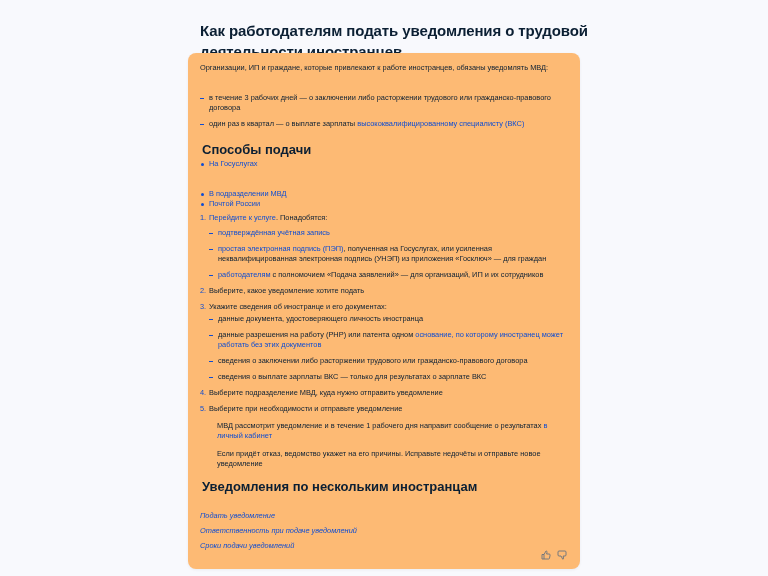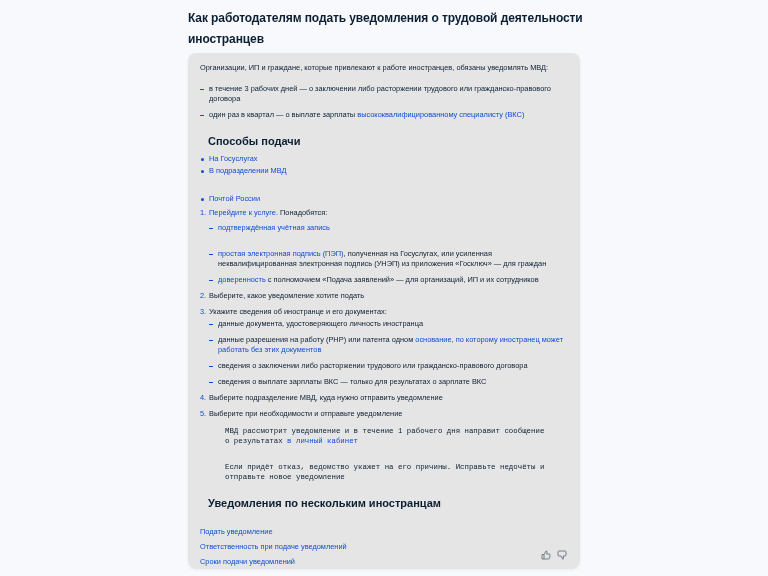--- a/index.html
+++ b/index.html
@@ -5,78 +5,78 @@
   html, body { margin: 0; padding: 0; }
   body {
     width: 768px; height: 576px; overflow: hidden;
     background: #f8f9fd;
     font-family: "Liberation Sans", "DejaVu Sans", sans-serif;
     color: #0b1f33;
   }
   .page { position: relative; width: 768px; height: 576px; }
   .title {
     position: absolute; left: 188px; top: 8px; width: 400px;
-    font-size: 12px; line-height: 21px; font-weight: bold; color: #0b1f33;
-    margin: 0; letter-spacing: -0.1px;
+    font-size: 15px; line-height: 21px; font-weight: bold; color: #0b1f33;
+    margin: 12px; letter-spacing: -0.1px;
   }
   .card {
     position: absolute; left: 188px; top: 53px; width: 392px; height: 516px;
-    background: #e5e5e5; border-radius: 8px;
+    background: #fdba74; border-radius: 8px;
     box-shadow: 0 1px 3px rgba(11,31,51,0.06);
     box-sizing: border-box; padding: 10px 12px 0 12px;
     font-size: 7.4px; line-height: 10px;
   }
   .p { margin: 0; }
   .dash-list, .dot-list, .num-list { list-style: none; margin: 0; padding: 0; }
   .dash-list li, .dot-list li { position: relative; padding-left: 9px; }
   .dash-list li::before {
     content: ""; position: absolute; left: 0; top: 5px; width: 4px; height: 1.2px; background: #0d4cd3;
   }
   .dot-list li::before {
     content: ""; position: absolute; left: 1px; top: 3.5px; width: 3px; height: 3px; border-radius: 50%; background: #0d4cd3;
   }
   .num-list > li { position: relative; padding-left: 9px; }
   .num { position: absolute; left: 0; top: 0; color: #0d4cd3; }
   .link { color: #0d4cd3; text-decoration: none; cursor: pointer; }
-  .h { font-weight: bold; font-size: 11px; margin: 8px; }
-  .note { margin: 16px; font-family: Liberation Mono, monospace; }
-  .related .link { display: block; }
+  .h { font-weight: bold; font-size: 13px; margin: 2px; }
+  .note { margin: 8px; }
+  .related .link { display: block; font-style: italic; }
   .feedback {
     position: absolute; right: 13px; bottom: 9px; display: flex; gap: 6px;
   }
   .feedback span { display: inline-block; width: 10px; height: 10px; cursor: pointer; }
 </style>
 </head>
 <body>
 
 <div class="page">
   <h1 class="title">Как работодателям подать уведомления о трудовой деятельности иностранцев</h1>
 
   <div class="card">
     <p class="p">Организации, ИП и граждане, которые привлекают к работе иностранцев, обязаны уведомлять МВД:</p>
-    <ul class="dash-list" style="margin-top:11px">
+    <ul class="dash-list" style="margin-top:20px">
       <li><span>в течение 3 рабочих дней — о заключении либо расторжении трудового или гражданско-правового договора</span></li>
       <li style="margin-top:6px"><span>один раз в квартал — о выплате зарплаты </span><a class="link">высококвалифицированному специалисту (ВКС)</a></li>
     </ul>
 
     <p class="h" style="margin-top:16px">Способы подачи</p>
     <ul class="dot-list" style="margin-top:4px">
       <li><a class="link">На Госуслугах</a></li>
-      <li style="margin-top:2px"><a class="link">В подразделении МВД</a></li>
-      <li style="margin-top:18px"><a class="link">Почтой России</a></li>
+      <li style="margin-top:20px"><a class="link">В подразделении МВД</a></li>
+      <li style="margin-top:0"><a class="link">Почтой России</a></li>
     </ul>
 
     <ol class="num-list" style="margin-top:4px">
       <li>
         <span class="num">1.</span>
         <a class="link">Перейдите к услуге</a><span>. Понадобятся:</span>
         <ul class="dash-list" style="margin-top:5px">
           <li><a class="link">подтверждённая учётная запись</a></li>
-          <li style="margin-top:16px"><a class="link">простая электронная подпись (ПЭП)</a><span>, полученная на Госуслугах, или усиленная неквалифицированная электронная подпись (УНЭП) из приложения «Госключ» — для граждан</span></li>
-          <li style="margin-top:6px"><a class="link">доверенность</a><span> с полномочием «Подача заявлений» — для организаций, ИП и их сотрудников</span></li>
+          <li style="margin-top:6px"><a class="link">простая электронная подпись (ПЭП)</a><span>, полученная на Госуслугах, или усиленная неквалифицированная электронная подпись (УНЭП) из приложения «Госключ» — для граждан</span></li>
+          <li style="margin-top:6px"><a class="link">работодателям</a><span> с полномочием «Подача заявлений» — для организаций, ИП и их сотрудников</span></li>
         </ul>
       </li>
       <li style="margin-top:6px">
         <span class="num">2.</span>
         <span>Выберите, какое уведомление хотите подать</span>
       </li>
       <li style="margin-top:6px">
         <span class="num">3.</span>
         <span>Укажите сведения об иностранце и его документах:</span>
         <ul class="dash-list" style="margin-top:2px">

